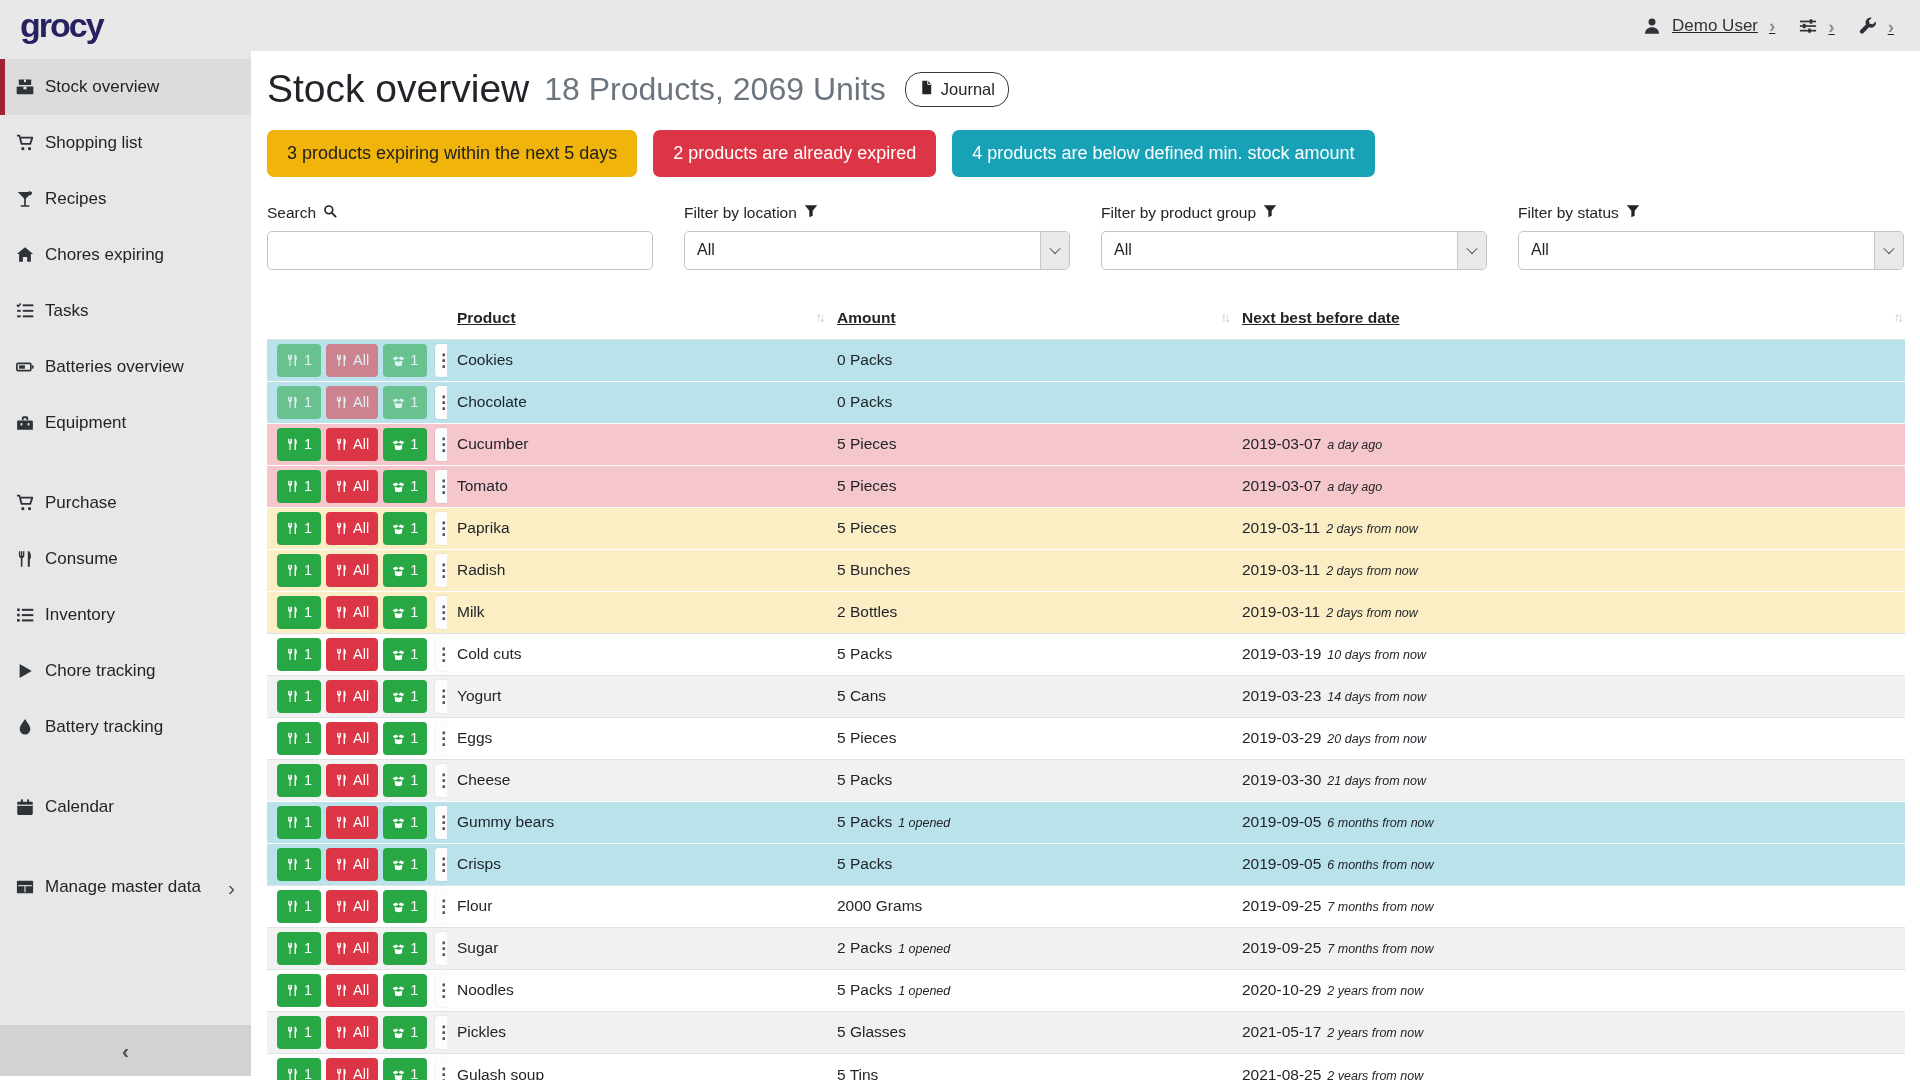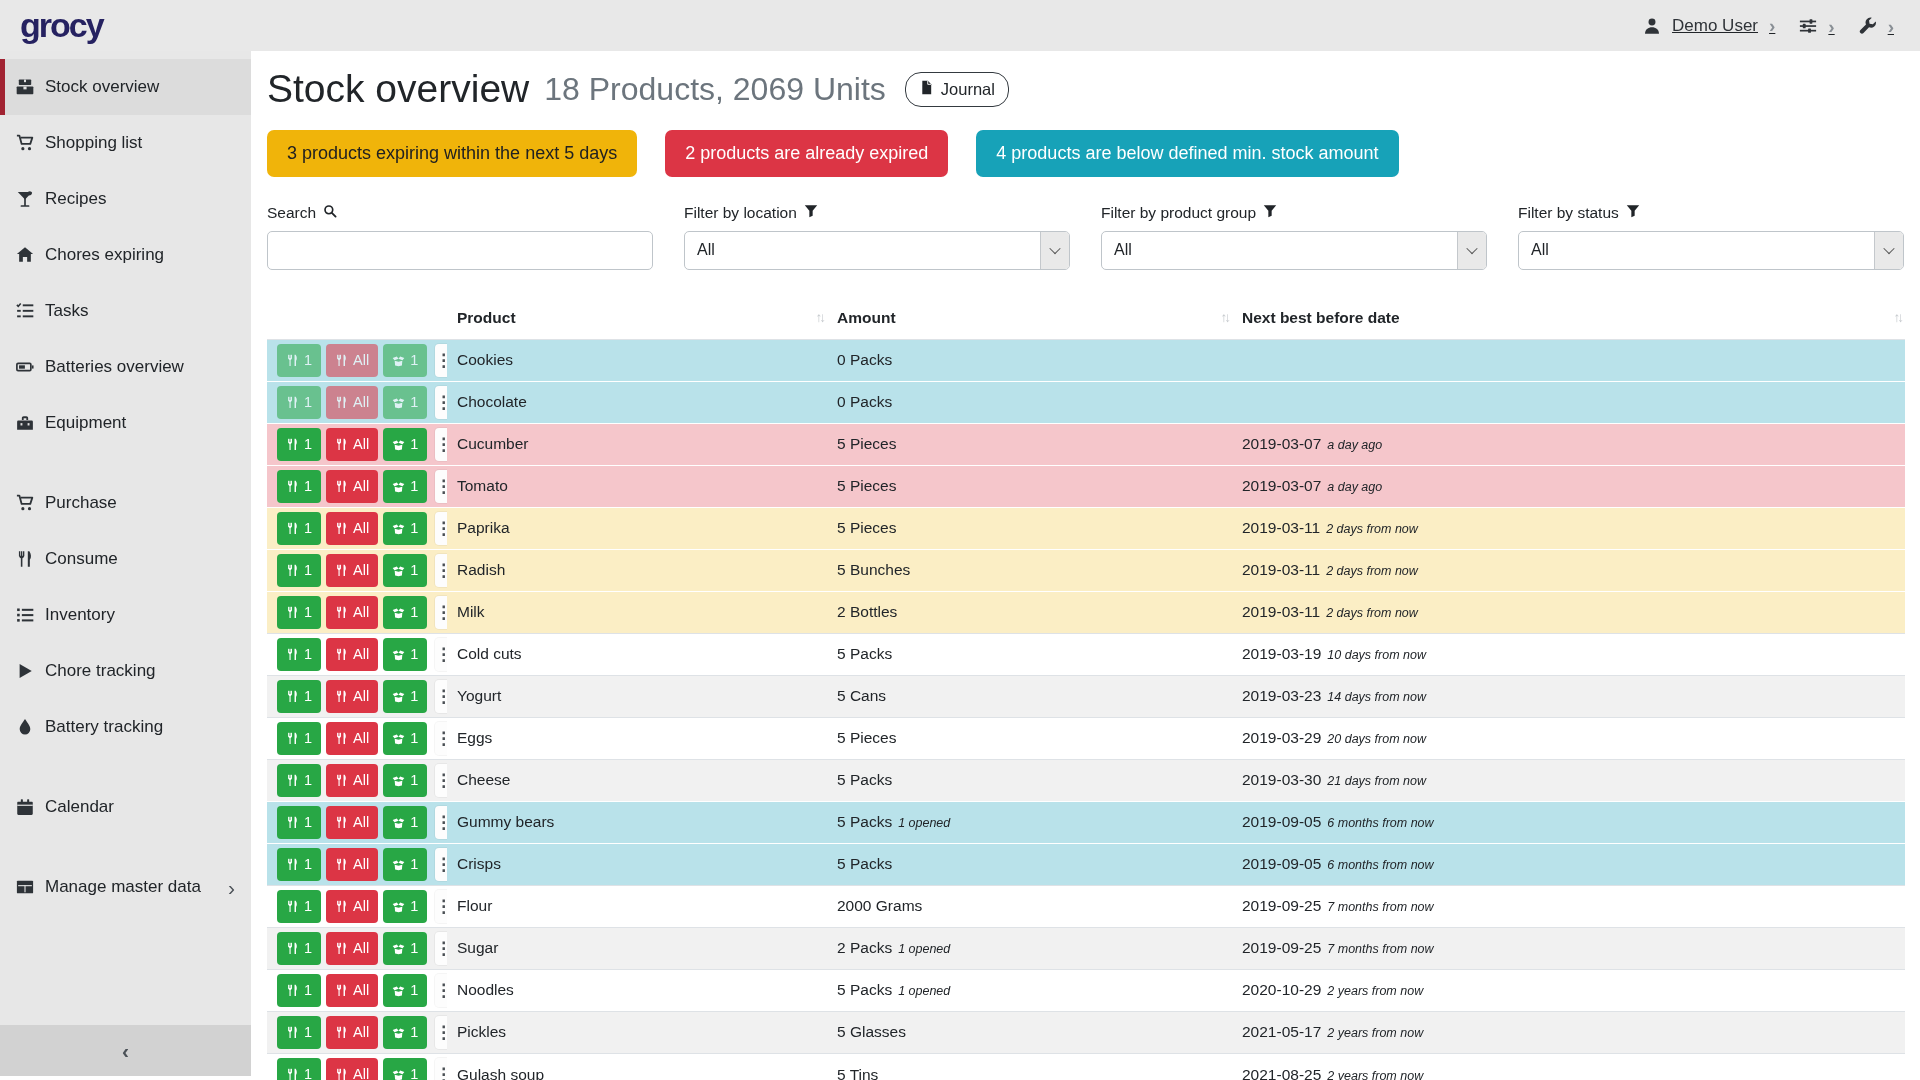--- a/index.html
+++ b/index.html
@@ -49,21 +49,21 @@
   .page-title { font-size:39px; font-weight:500; color:#212529; margin:0; line-height:1.1; }
   .page-subtitle { font-size:32px; color:#6c757d; font-weight:400; }
   .journal-btn {
     display:inline-flex; align-items:center; gap:7px;
     border:1px solid #343a40; background:#fff; color:#212529;
     border-radius:16px; padding:7px 13px; font-size:16.5px; cursor:pointer;
     font-family:inherit; margin-left:4px;
   }
   .journal-btn svg { width:15px; height:15px; }
 
-  .banners { display:flex; gap:28px; margin-top:19px; }
+  .banners { display:flex; gap:16px; margin-top:19px; }
   .banner { padding:13px 20px; border-radius:7px; font-size:18px; font-weight:500; cursor:pointer; }
 
   
   .filters { display:grid; grid-template-columns:386px 386px 386px 386px; column-gap:31px; margin-top:27px; }
   .filter-label { display:flex; align-items:flex-start; gap:7px; font-size:15.5px; margin-bottom:9px; color:#212529; }
   .filter-label svg { width:14px; height:14px; color:#212529; }
   .text-input {
     width:100%; height:39px; border:1px solid #bfc5ca; border-radius:5px;
     font-size:16px; padding:0 12px; font-family:inherit; background:#fff; color:#212529;
   }
@@ -76,21 +76,21 @@
     width:29px; height:100%; background:#e9e9e9; border-left:1px solid #c4c8cc;
     display:flex; align-items:center; justify-content:center;
   }
   .caret { width:8px; height:8px; border-right:1.7px solid #555; border-bottom:1.7px solid #555; transform:rotate(45deg) translate(-1px,-1px); }
 
   
   table.stock { width:100%; border-collapse:collapse; margin-top:27px; table-layout:fixed; }
   table.stock th {
     text-align:left; font-size:15.5px; font-weight:700; color:#212529;
     padding:12px 10px; border-bottom:1px solid #dee2e6; cursor:pointer;
-    position:relative; white-space:nowrap;
+    position:relative; white-space:nowrap;text-decoration:underline;
   }
   .sort-icon { position:absolute; right:4px; top:13px; color:#c5c9cd; font-size:13.5px; letter-spacing:-3px; font-weight:400; }
   table.stock td {
     padding:0 10px; height:42px; font-size:15.5px; color:#212529;
     border-top:1px solid #dee2e6; vertical-align:middle; white-space:nowrap; overflow:hidden;
   }
   tr.tinted td { border-top-color:rgba(255,255,255,0.85); }
   tbody tr:first-child td { border-top:none; }
 
   .btn-group { display:flex; align-items:center; gap:5px; }

